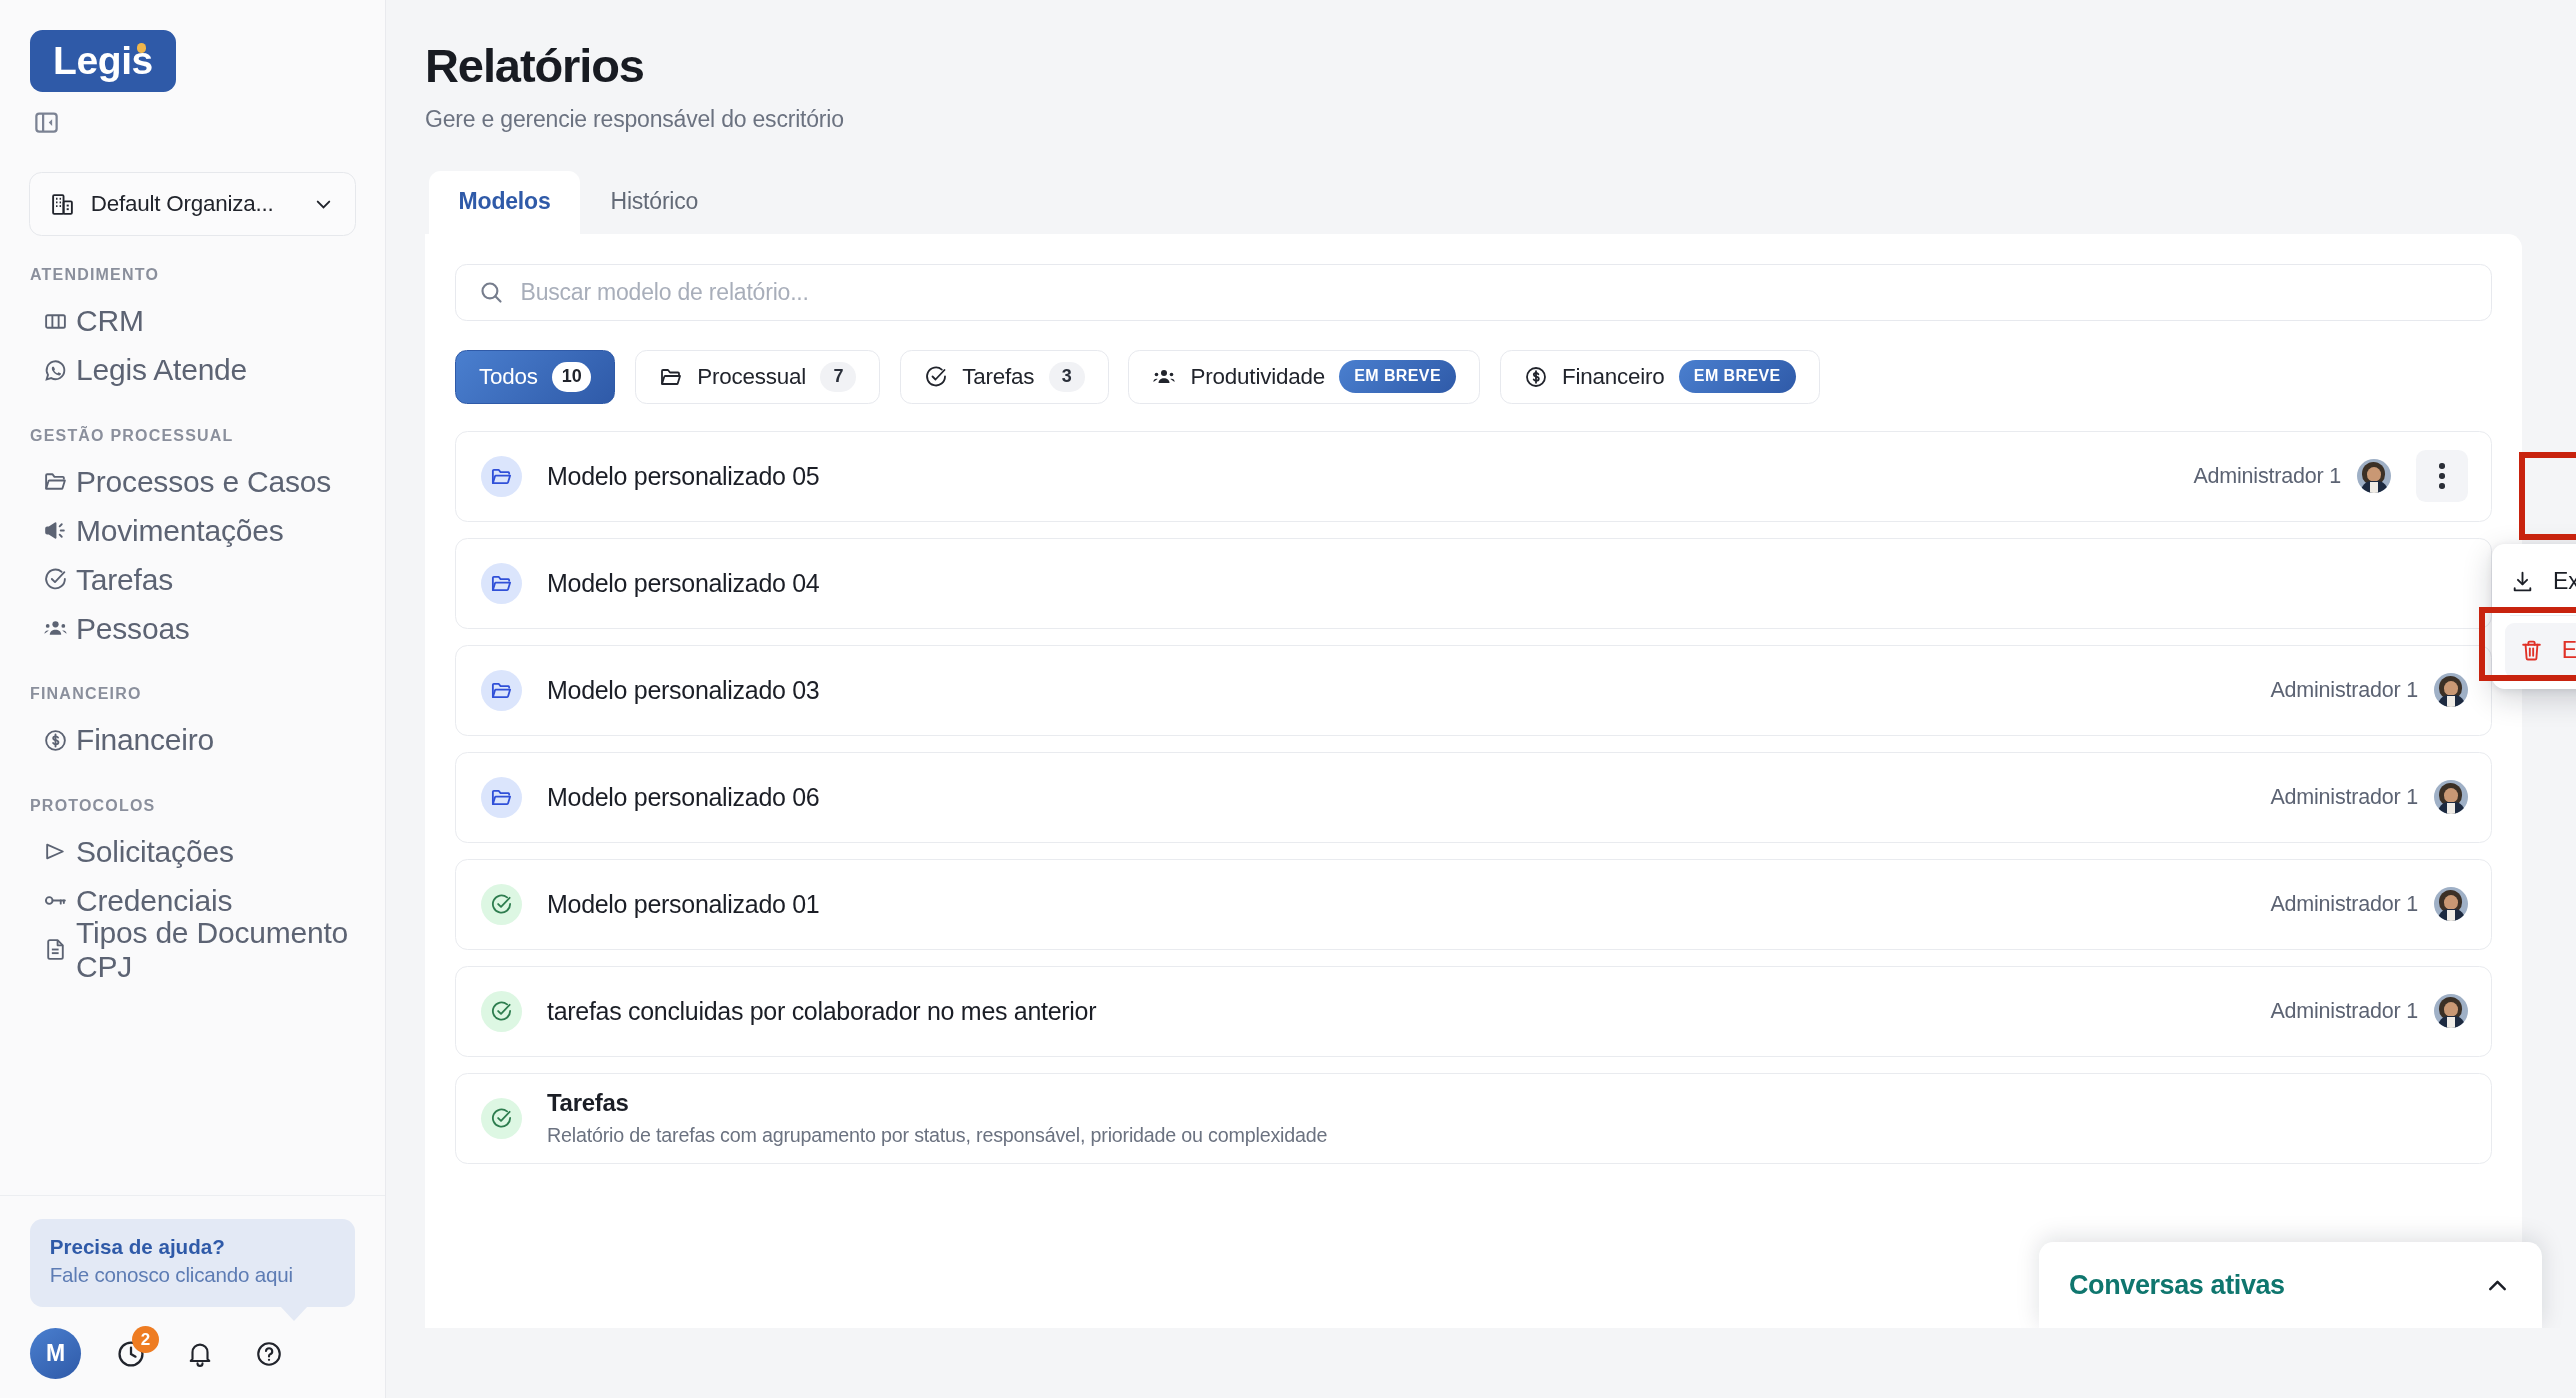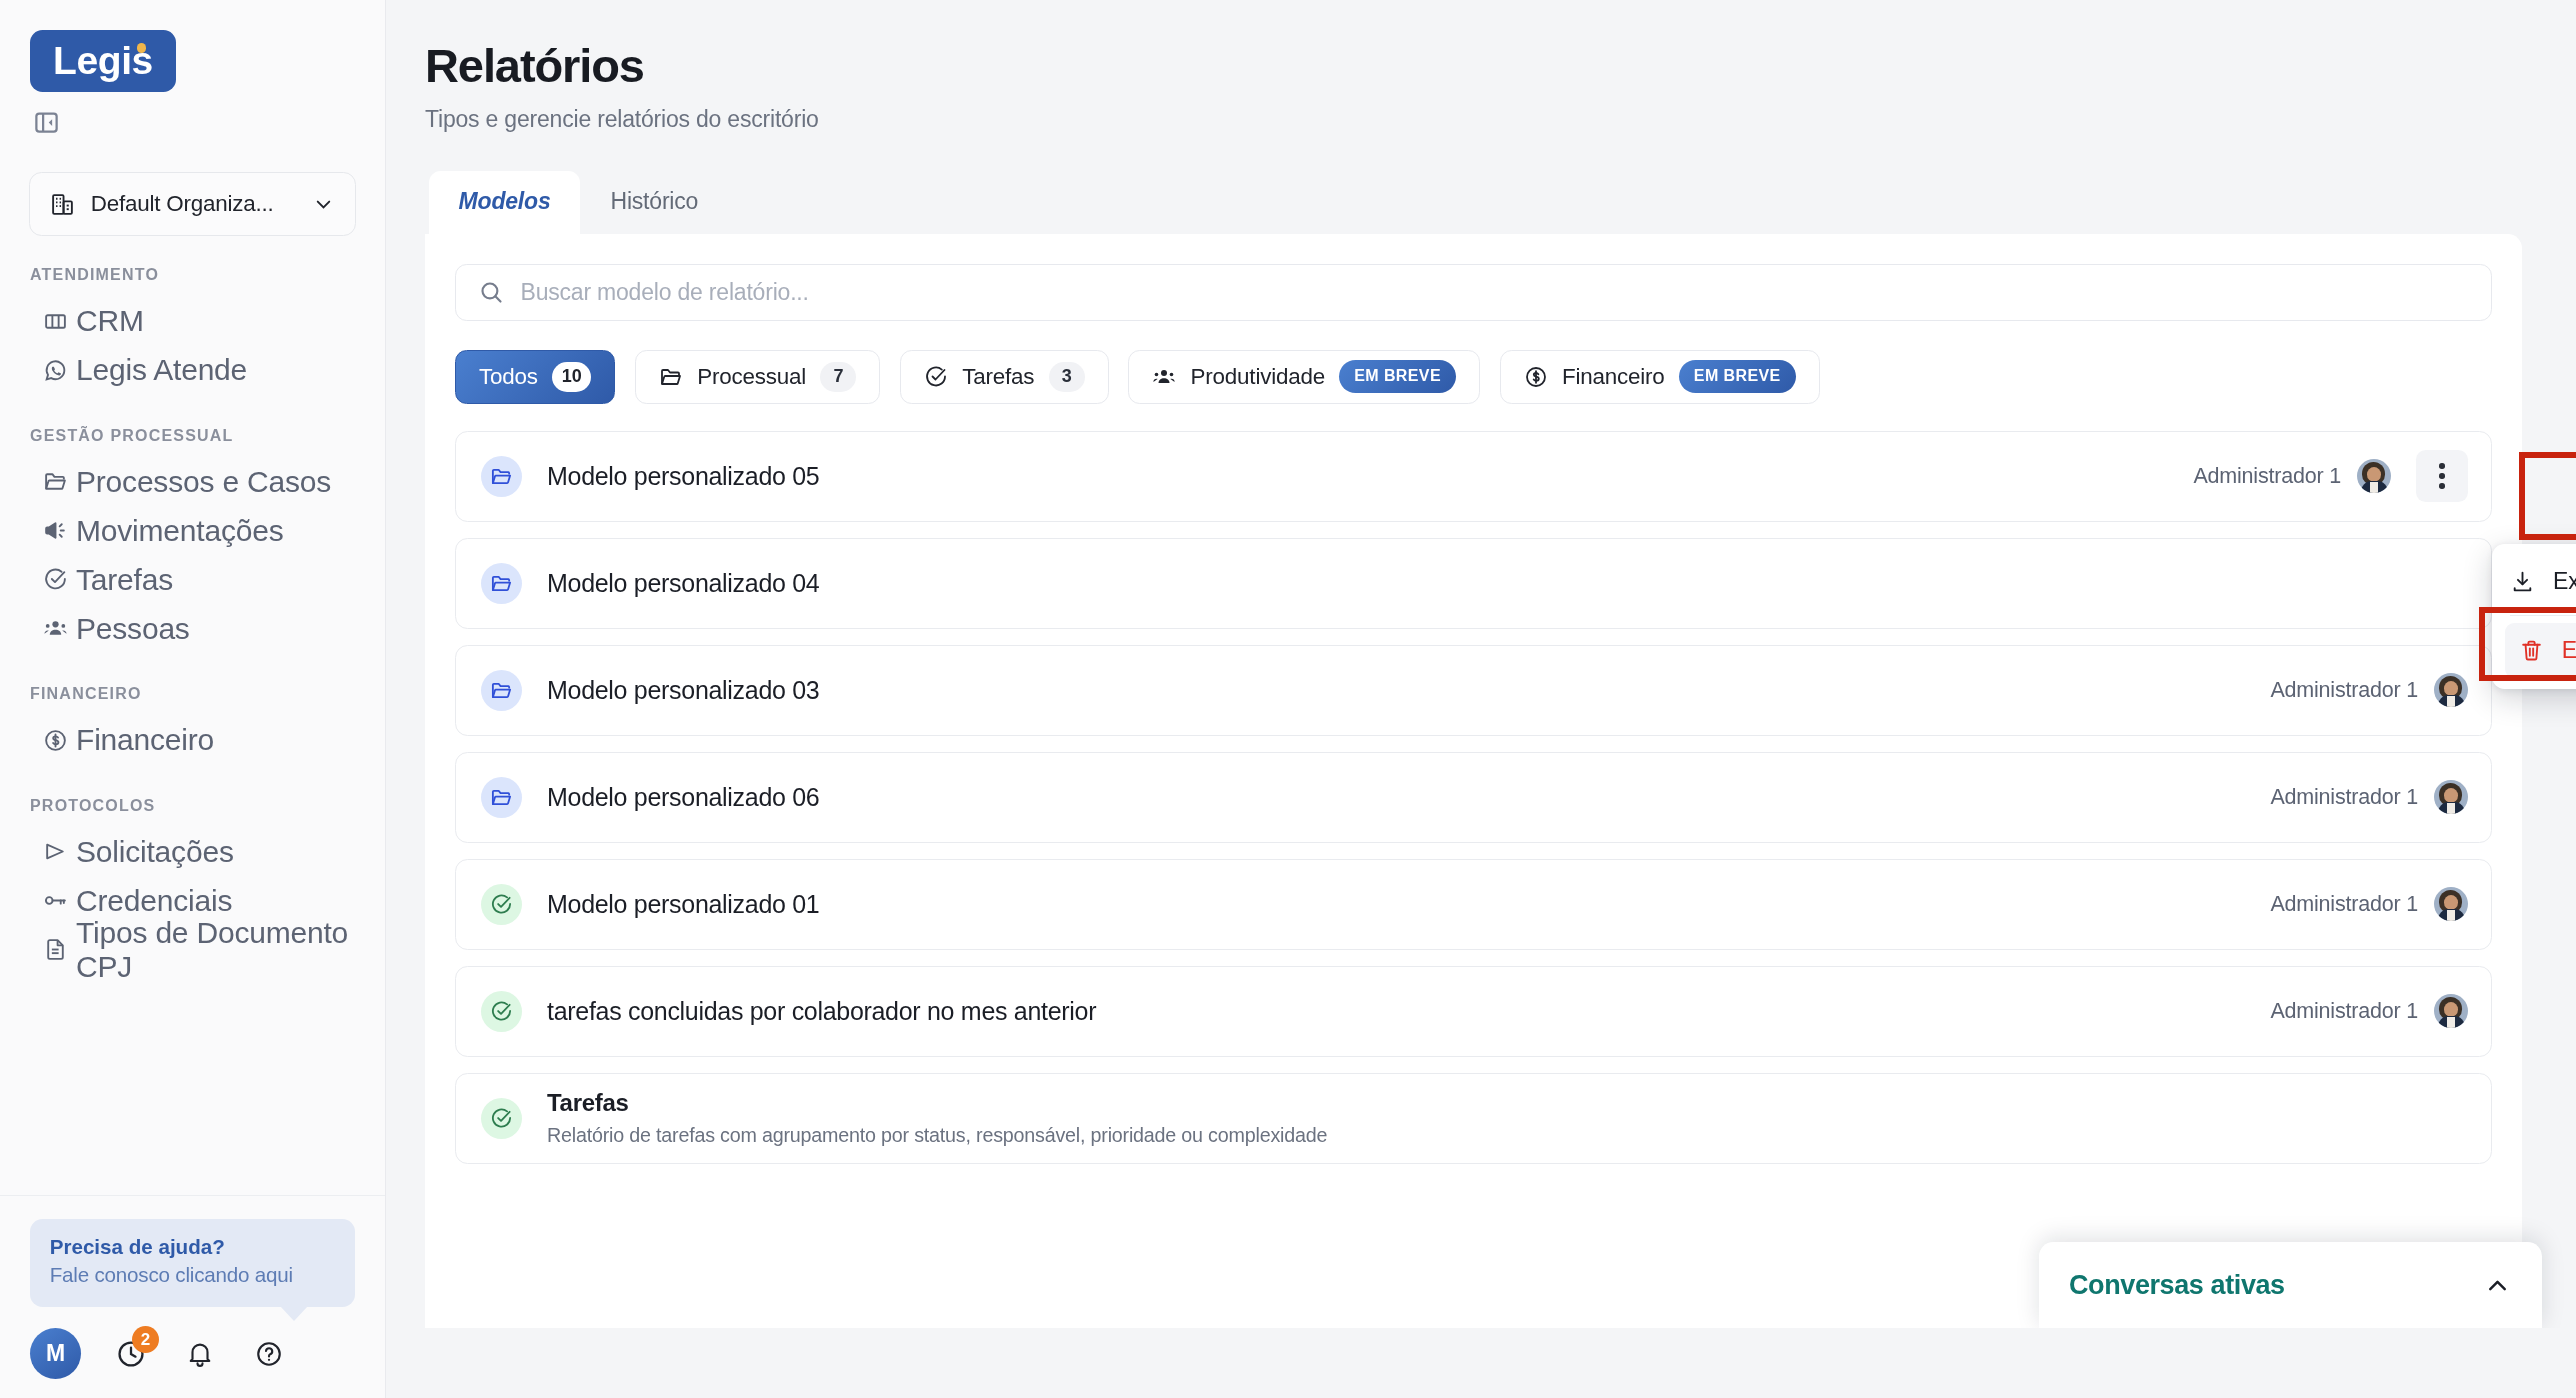--- a/index.html
+++ b/index.html
@@ -84,21 +84,21 @@
   .main { flex: 1; height: 1328px; position: relative; overflow: hidden; padding: 0 0 12px 0; }
   .main-inner { padding: 38px 54px 0 39px; }
   .page-title { font-size: 47px; font-weight: 800; color: #181b22; letter-spacing: -1.1px; }
   .page-sub { font-size: 23px; color: #6b7280; margin-top: 12.5px; letter-spacing: -0.2px; }
 
   .tabs { display: flex; align-items: flex-end; margin-top: 38px; padding-left: 3.6px; }
   .tab {
     font-size: 23px; padding: 17px 30px 19px 30px; cursor: pointer;
     color: #636a77; letter-spacing: -0.2px; border-radius: 11.6px 11.6px 0 0;
   }
-  .tab.active { background: #fff; color: #2f5aa8; font-weight: 600; font-style: italic; }
+  .tab.active { background: #fff; color: #2f5aa8; font-weight: 600; }
 
   .panel {
     background: #fff; border-radius: 0 14.3px 14.3px 14.3px;
     margin-top: 0; padding: 30px 30px 0 30px;
     height: 1270px;
   }
 
   .search-wrap {
     border: 1.3px solid #e7e9ee; border-radius: 11.6px; height: 57px;
     display: flex; align-items: center; gap: 16px; padding: 0 21.5px;
@@ -401,21 +401,21 @@
               <circle cx="12" cy="16.6" r="0.9" fill="#21242c" stroke="none"></circle>
             </svg>
         </div>
       </div>
     </div>
   </aside>
 
   <main class="main">
     <div class="main-inner">
       <h1 class="page-title">Relatórios</h1>
-      <div class="page-sub">Tipos e gerencie relatórios do escritório</div>
+      <div class="page-sub">Gere e gerencie responsável do escritório</div>
 
       <div class="tabs">
         <div class="tab active">Modelos</div>
         <div class="tab">Histórico</div>
       </div>
 
       <section class="panel">
 
         <div class="search-wrap">
           <span>

